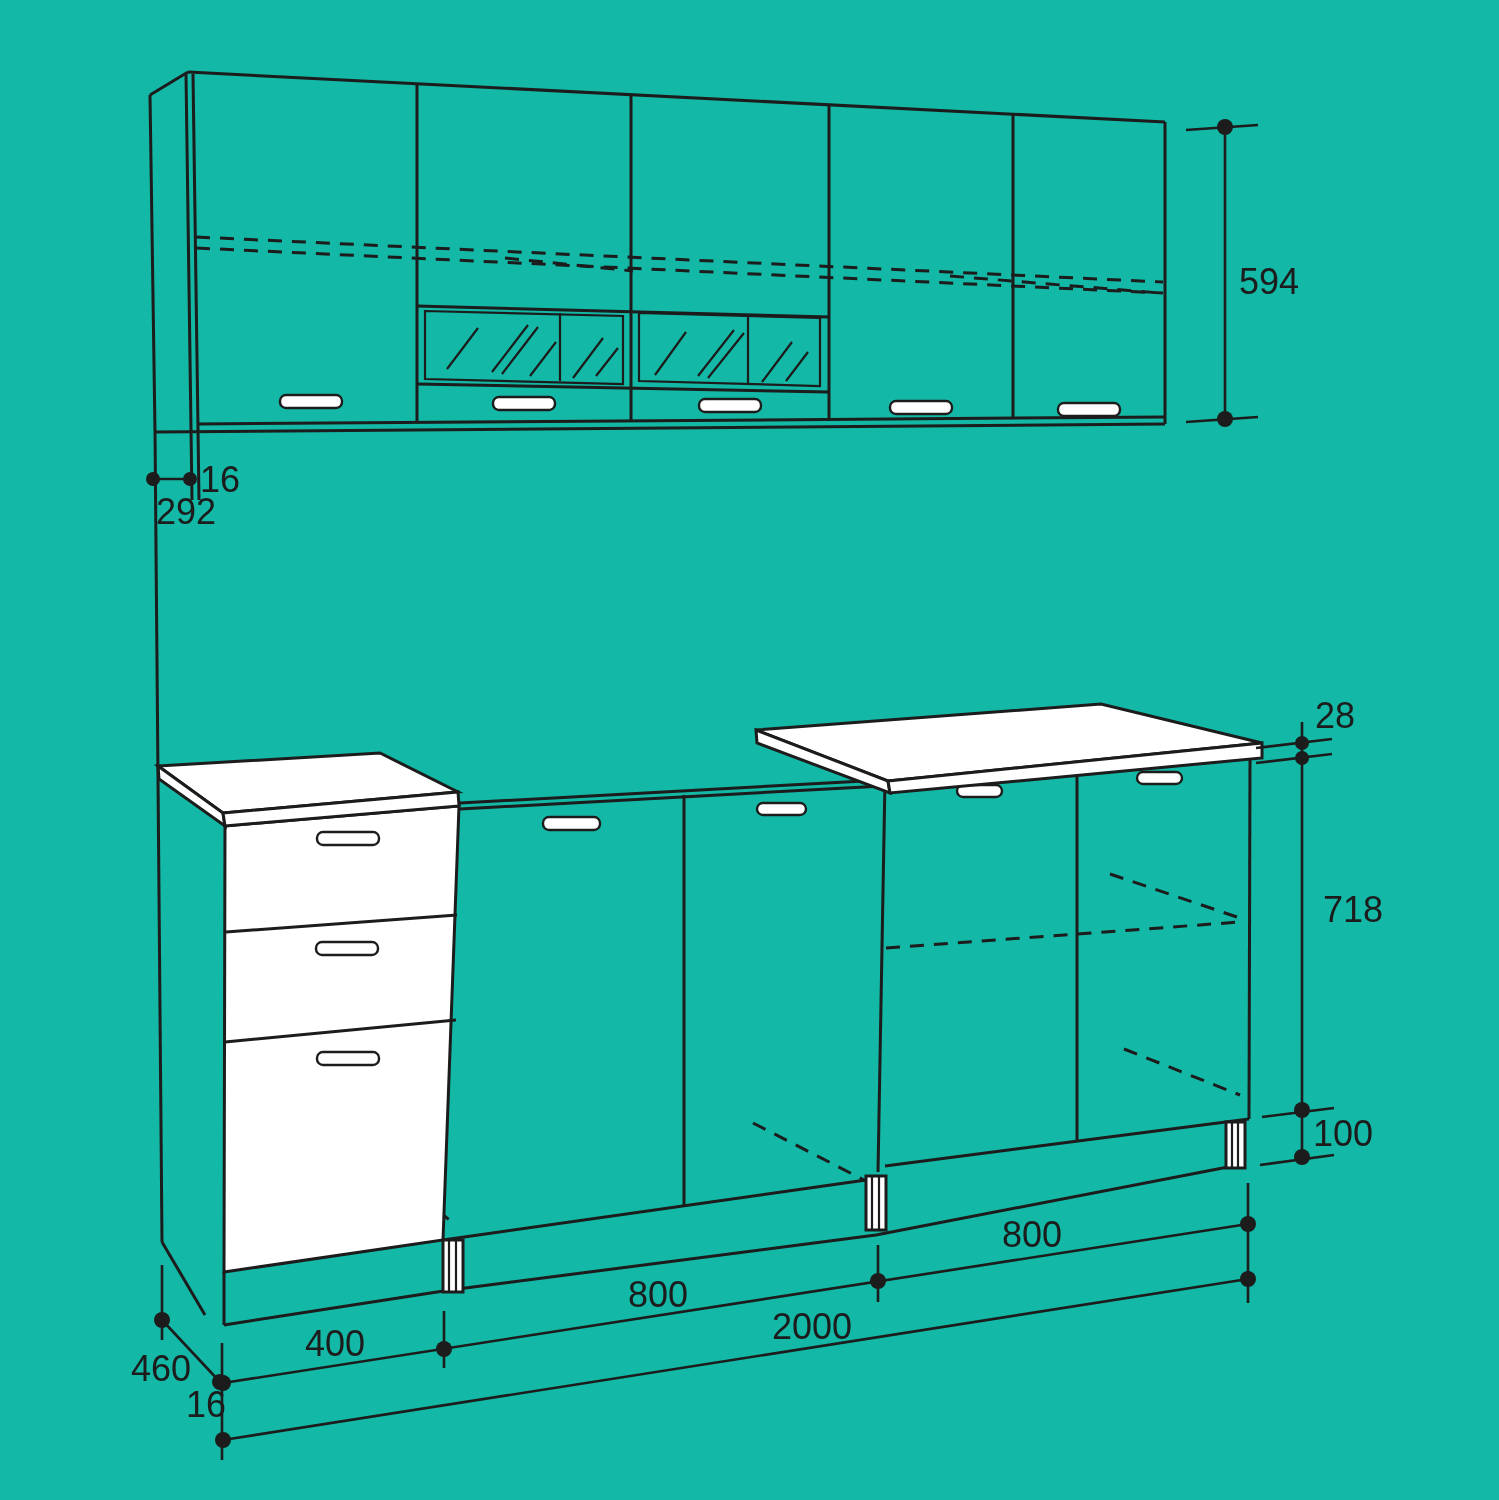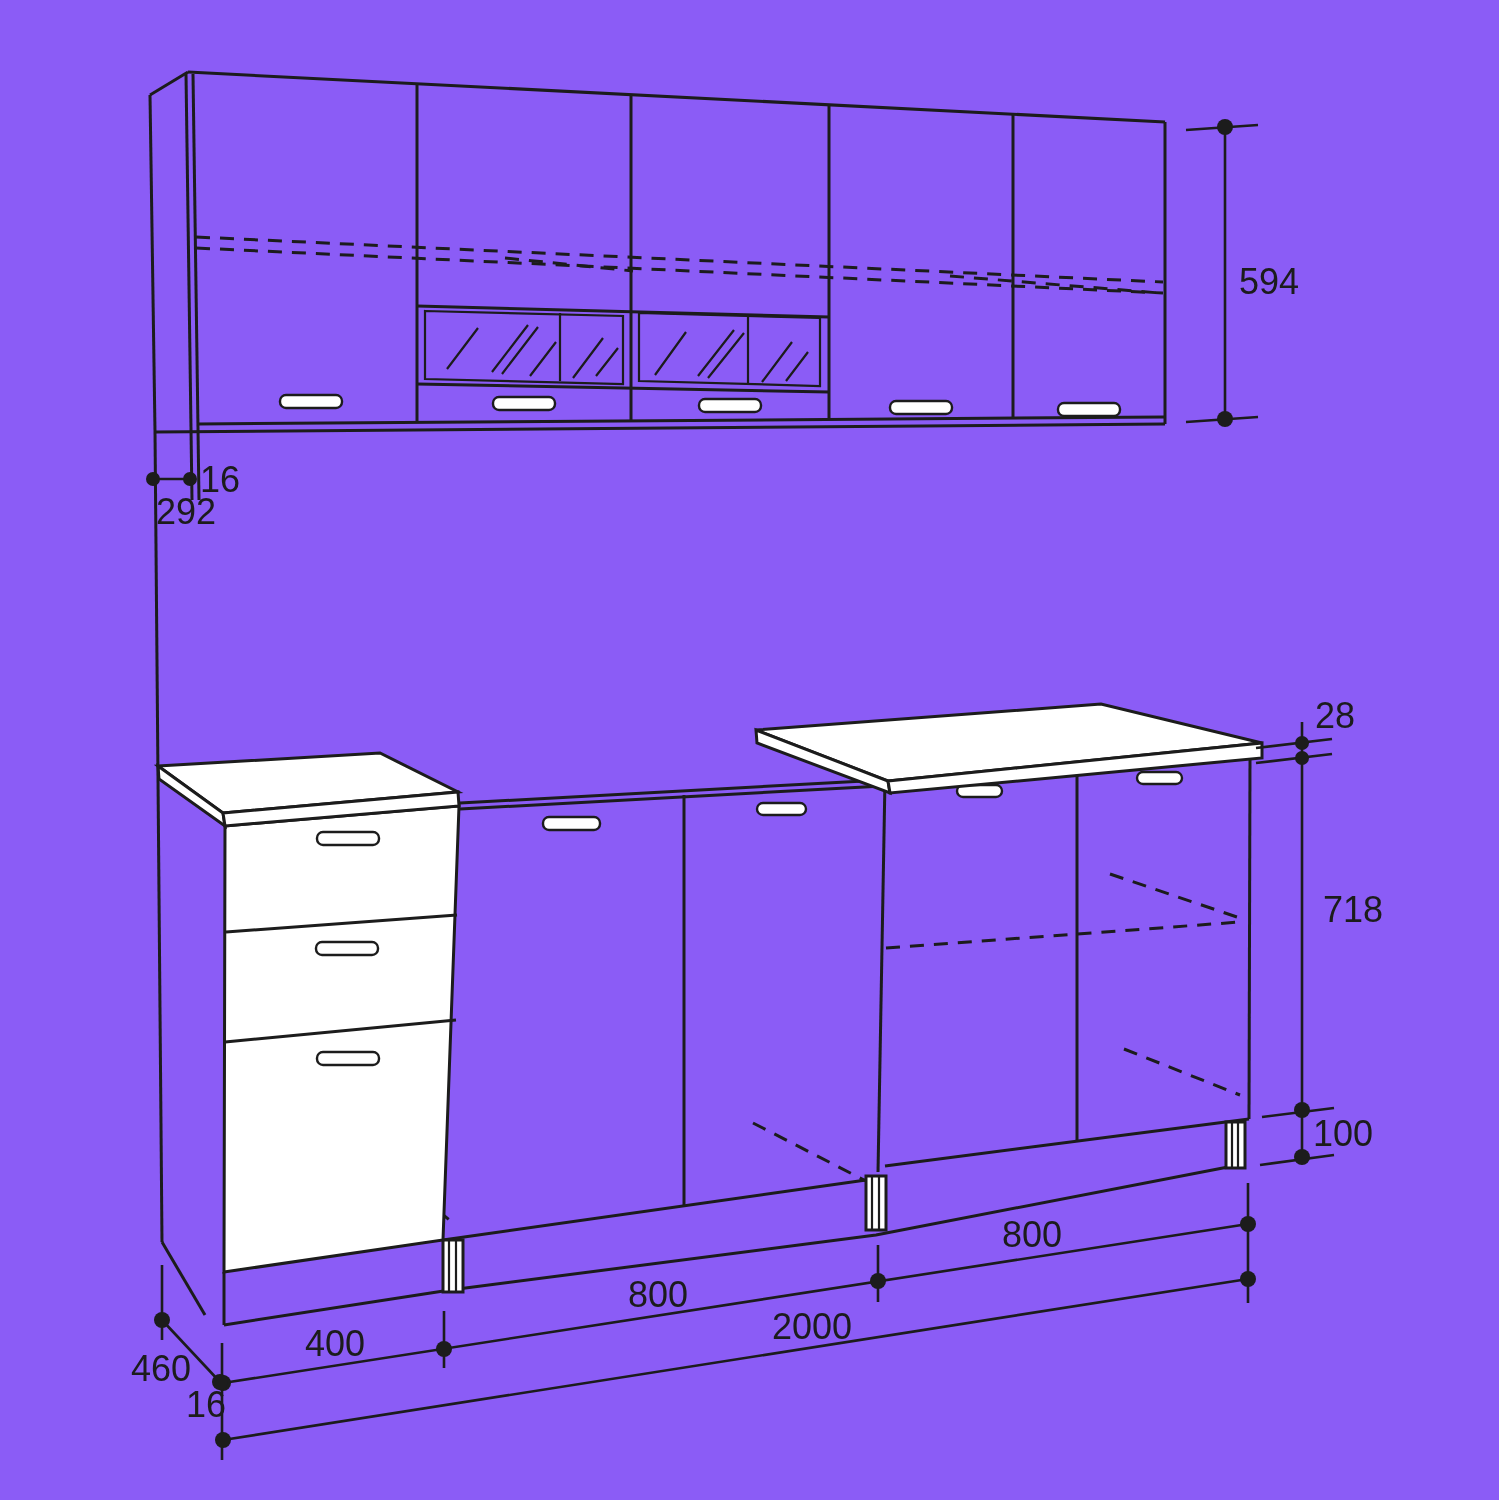--- a/index.html
+++ b/index.html
@@ -1,16 +1,16 @@
 <!DOCTYPE html>
 <html><head>
 <meta charset="utf-8">
 <style>
   html,body{margin:0;padding:0;background:#fff;}
-  #stage{position:relative;width:1499px;height:1500px;background:#8b5cf6;overflow:hidden;}
+  #stage{position:relative;width:1499px;height:1500px;background:#14b8a6;overflow:hidden;}
   svg{display:block;}
   .ln{fill:none;stroke:#1c1c1c;stroke-width:3;stroke-linecap:butt;stroke-linejoin:miter;}
   .thin{fill:none;stroke:#1c1c1c;stroke-width:2.2;}
   .dash{fill:none;stroke:#1c1c1c;stroke-width:3;stroke-dasharray:14 10;}
   .wht{fill:#ffffff;stroke:#1c1c1c;stroke-width:3;stroke-linejoin:miter;}
   .whtthin{fill:#ffffff;stroke:#1c1c1c;stroke-width:2.4;}
   .dimln{fill:none;stroke:#1c1c1c;stroke-width:2.6;}
   .dot{fill:#1c1c1c;stroke:none;}
   text{font-family:"Liberation Sans","DejaVu Sans",sans-serif;font-size:36px;fill:#1c1c1c;}
 </style>

